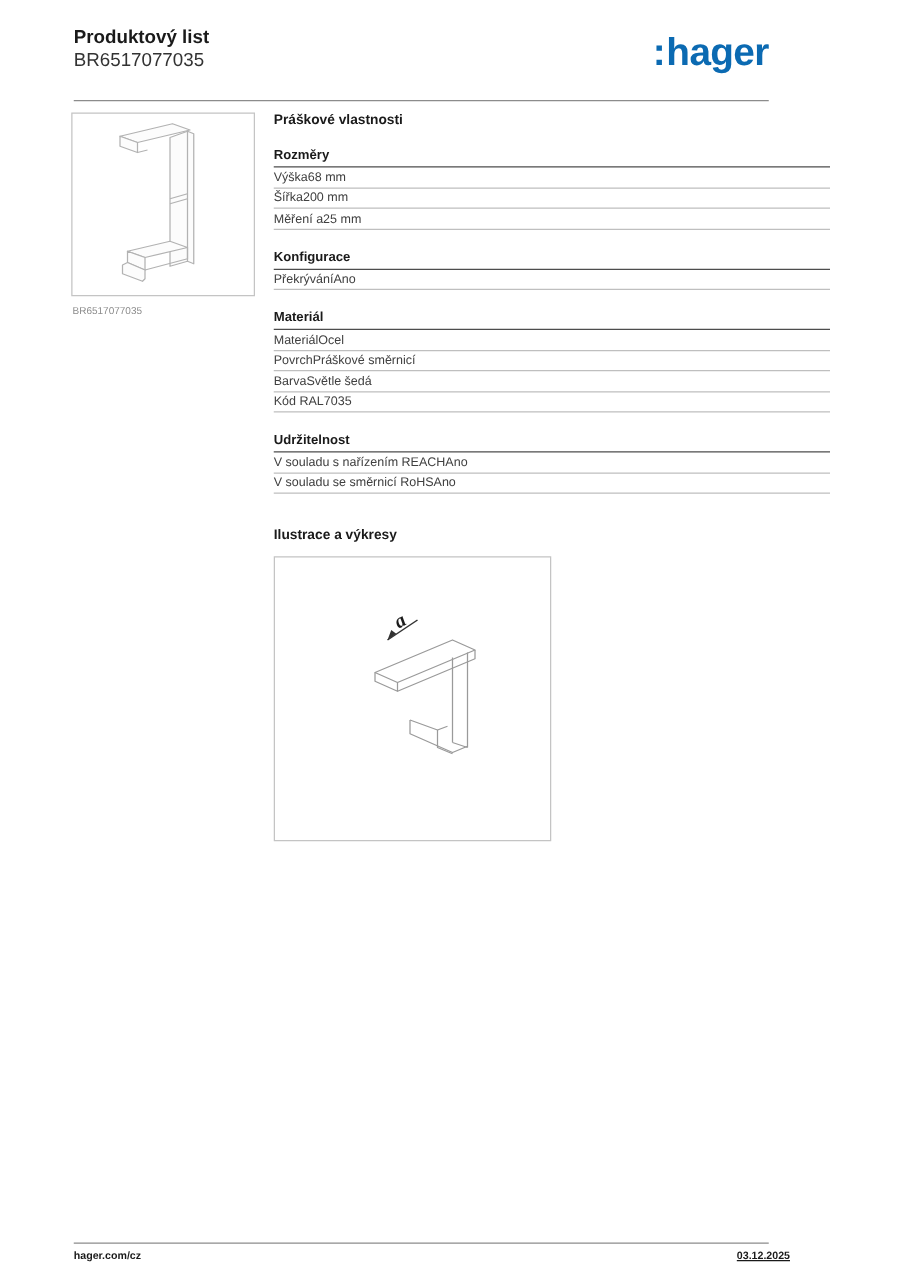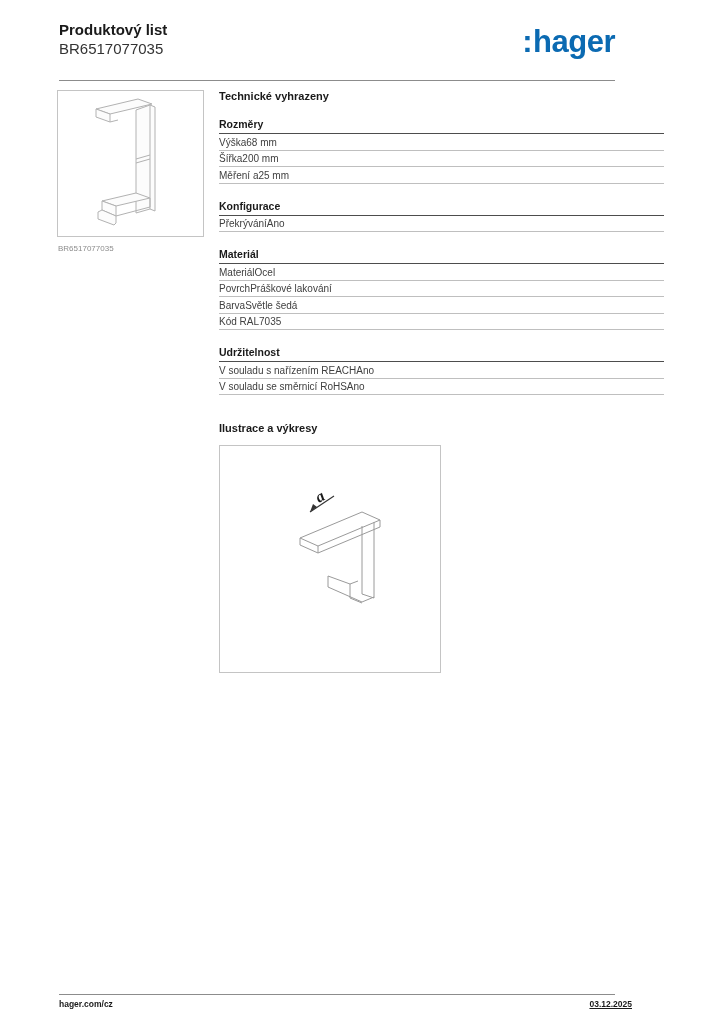--- a/index.html
+++ b/index.html
@@ -99,21 +99,21 @@
         <path d="M44 110 L44 119 L58 125 L58 115 Z"></path>
         <path d="M58 125 L92 116 L92 107" fill="none"></path>
 
         <path d="M44 119 L40 121 L40 128 L56 134 L58 132 L58 125 Z"></path>
       </g>
     </svg>
   </div>
   <div class="image-caption">BR6517077035</div>
 
   <div class="content">
-    <div class="main-heading">Technické vyhrazeny</div>
+    <div class="main-heading">Práškové vlastnosti</div>
 
     <div class="sections" id="sections">
         <div class="section">
           <div class="section-title">Rozměry</div>
           <div class="row">
             <span class="row-label">Výška</span>
             <span class="row-value">68 mm</span>
           </div>
           <div class="row">
             <span class="row-label">Šířka</span>
@@ -132,21 +132,21 @@
           </div>
         </div>
         <div class="section">
           <div class="section-title">Materiál</div>
           <div class="row">
             <span class="row-label">Materiál</span>
             <span class="row-value">Ocel</span>
           </div>
           <div class="row">
             <span class="row-label">Povrch</span>
-            <span class="row-value">Práškové lakování</span>
+            <span class="row-value">Práškové směrnicí</span>
           </div>
           <div class="row">
             <span class="row-label">Barva</span>
             <span class="row-value">Světle šedá</span>
           </div>
           <div class="row">
             <span class="row-label">Kód RAL</span>
             <span class="row-value">7035</span>
           </div>
         </div>

